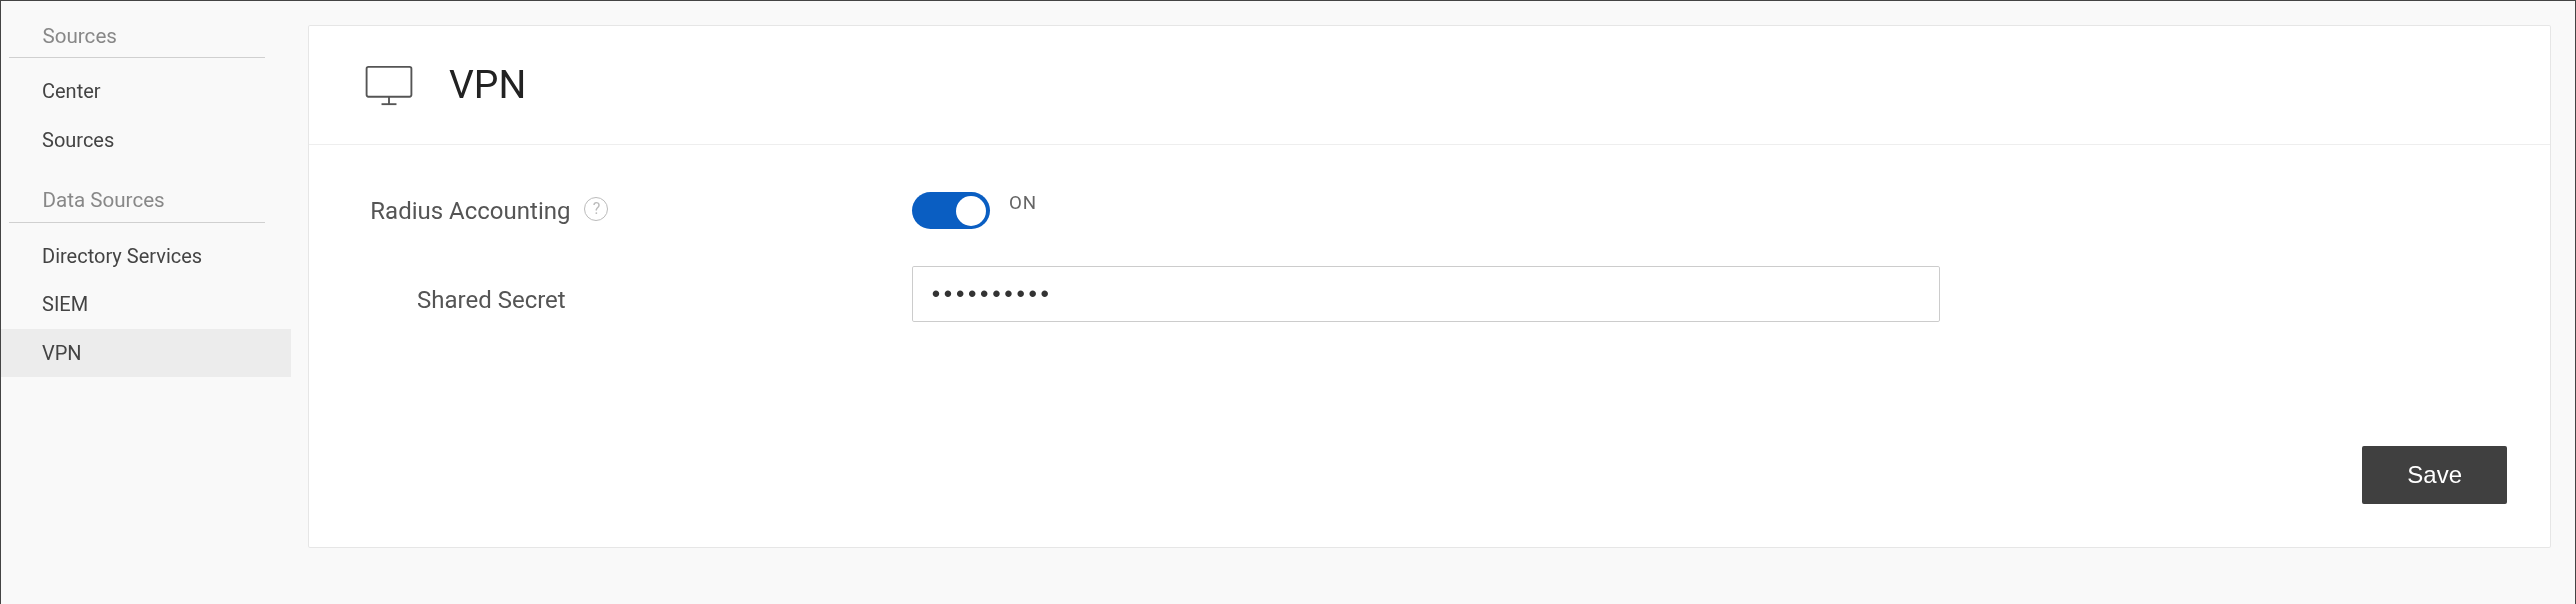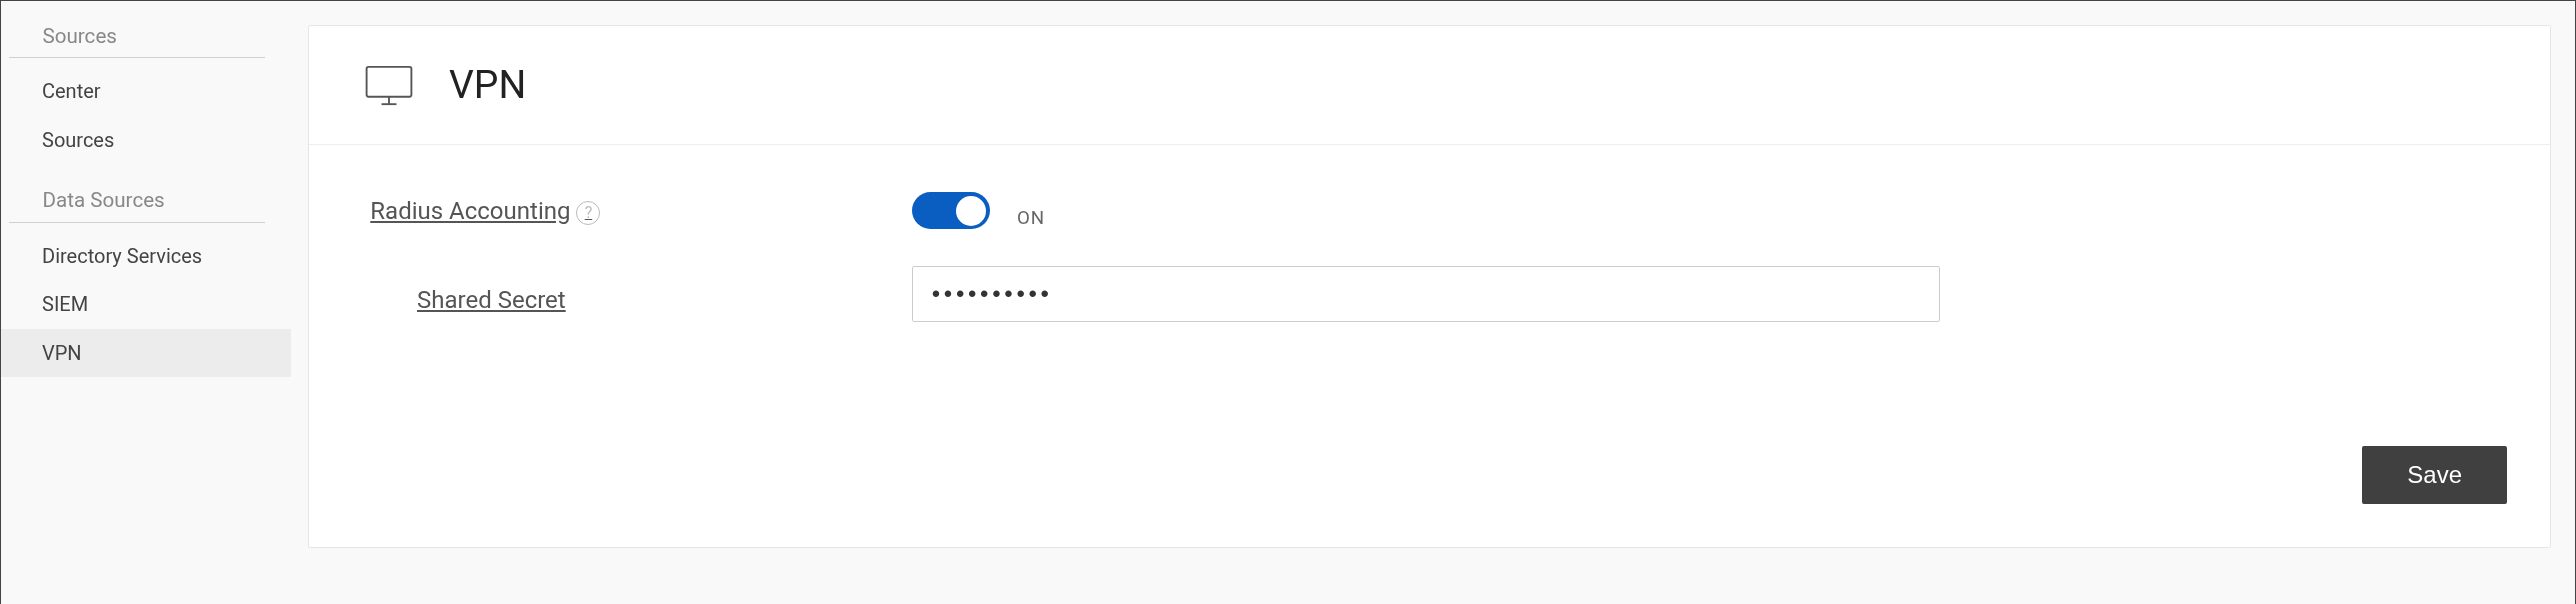--- a/index.html
+++ b/index.html
@@ -81,45 +81,44 @@
     .form-row {
       display: flex;
       align-items: center;
       margin-bottom: 37px;
     }
     .form-label {
       width: 551px;
       font-size: 24px;
       color: #555;
       display: flex;
-      align-items: flex-end;
-      gap: 6px;
+      align-items: flex-start;
+      gap: 14px;
       padding-left: 9.3px;
-      text-decoration: underline;
     }
     .form-label.indented {
       padding-left: 56px;
       margin-top: 12px;
     }
     .help-icon {
       width: 24px;
       height: 24px;
       border: 1.9px solid #bbb;
       border-radius: 50%;
       display: inline-flex;
       align-items: center;
       justify-content: center;
       color: #bbb;
       font-size: 16px;
       cursor: help;
     }
     .toggle-wrap {
       display: flex;
-      align-items: flex-end;
-      gap: 27px;
+      align-items: flex-start;
+      gap: 19px;
     }
     .toggle {
       width: 78px;
       height: 37px;
       background: #0a5ec2;
       border-radius: 18.7px;
       position: relative;
       cursor: pointer;
     }
     .toggle-knob {

